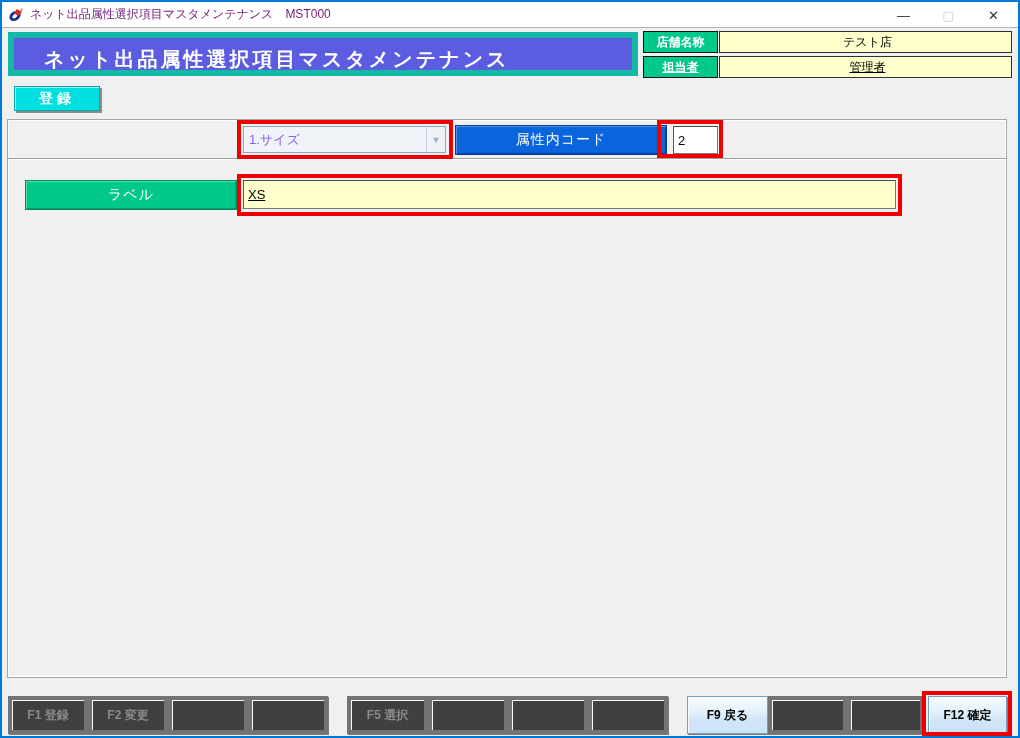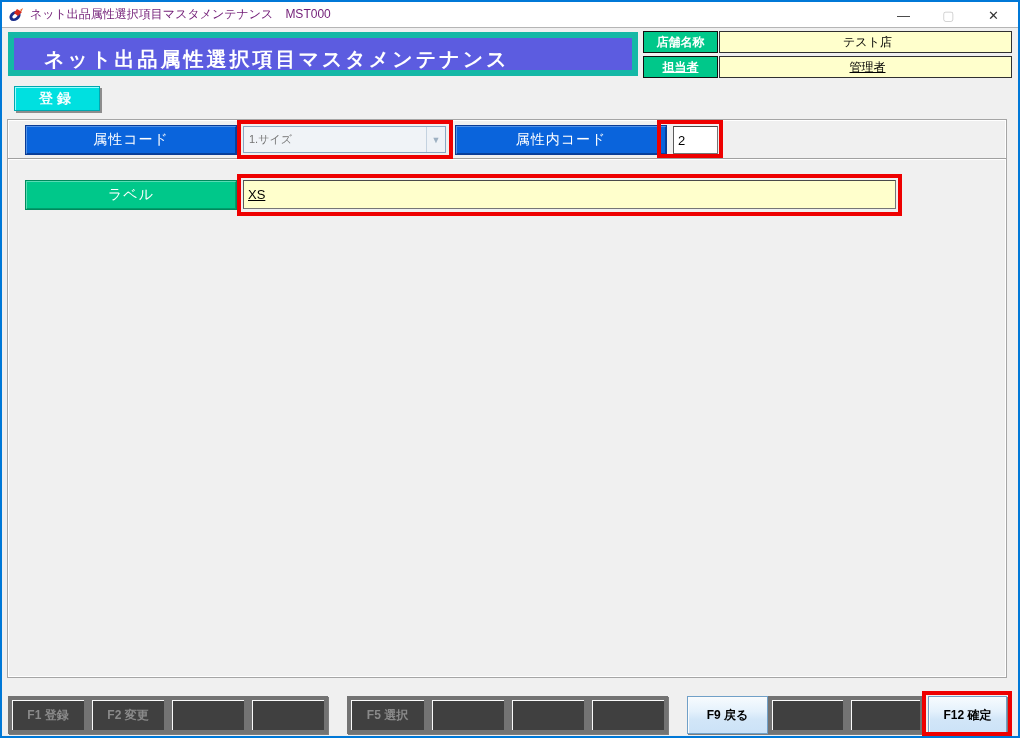--- a/index.html
+++ b/index.html
@@ -85,21 +85,21 @@
   .pos-attr-code  { left:23px;  top:123px; }
   .pos-attr-inner { left:453px; top:123px; }
   .pos-label-row  { left:23px;  top:178px; }
 
   
   .combo {
     position:absolute; left:241px; top:124px; width:203px; height:27px;
     background:#f0f3f7; border:1px solid #89a6c2; display:flex;
   }
   .combo-text {
-    flex:1; font-size:11px; color:#737373; line-height:25px; padding-left:5px;
+    flex:1; font-size:13px; color:#8b5cf6; line-height:25px; padding-left:5px;
     overflow:hidden; white-space:nowrap;
   }
   .combo-arrow {
     width:19px; border-left:1px solid #c4d2e0; background:#eef2f7;
     color:#9db0c2; font-size:9px; display:flex; align-items:center; justify-content:center;
   }
 
   
   .tbox {
     position:absolute; font-size:13px; color:#000;
@@ -164,21 +164,20 @@
   <div class="info-label row-shop">店舗名称</div>
   <div class="info-value row-shop">テスト店</div>
   <div class="info-label row-staff">担当者</div>
   <div class="info-value row-staff">管理者</div>
 
   <div class="mode-btn">登録</div>
 
   <div class="groupbox"></div>
   <div class="divider"></div>
 
-  <div class="field-label blue pos-attr-code">属性コード</div>
   <div class="combo">
     <span class="combo-text">1.サイズ</span>
     <span class="combo-arrow">▼</span>
   </div>
 
   <div class="field-label blue pos-attr-inner">属性内コード</div>
   <input class="tbox inner-code" value="2" style="">
 
   <div class="field-label green pos-label-row">ラベル</div>
   <input class="tbox label-input" value="XS" style="">

